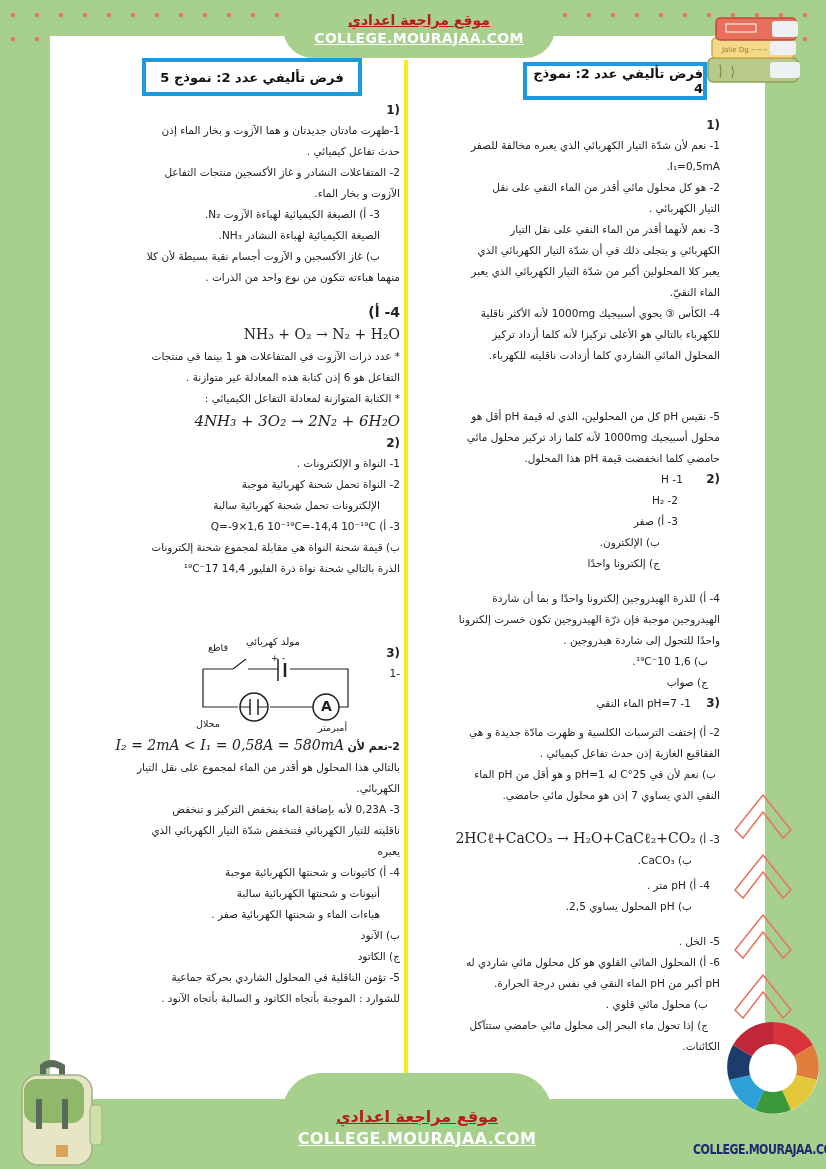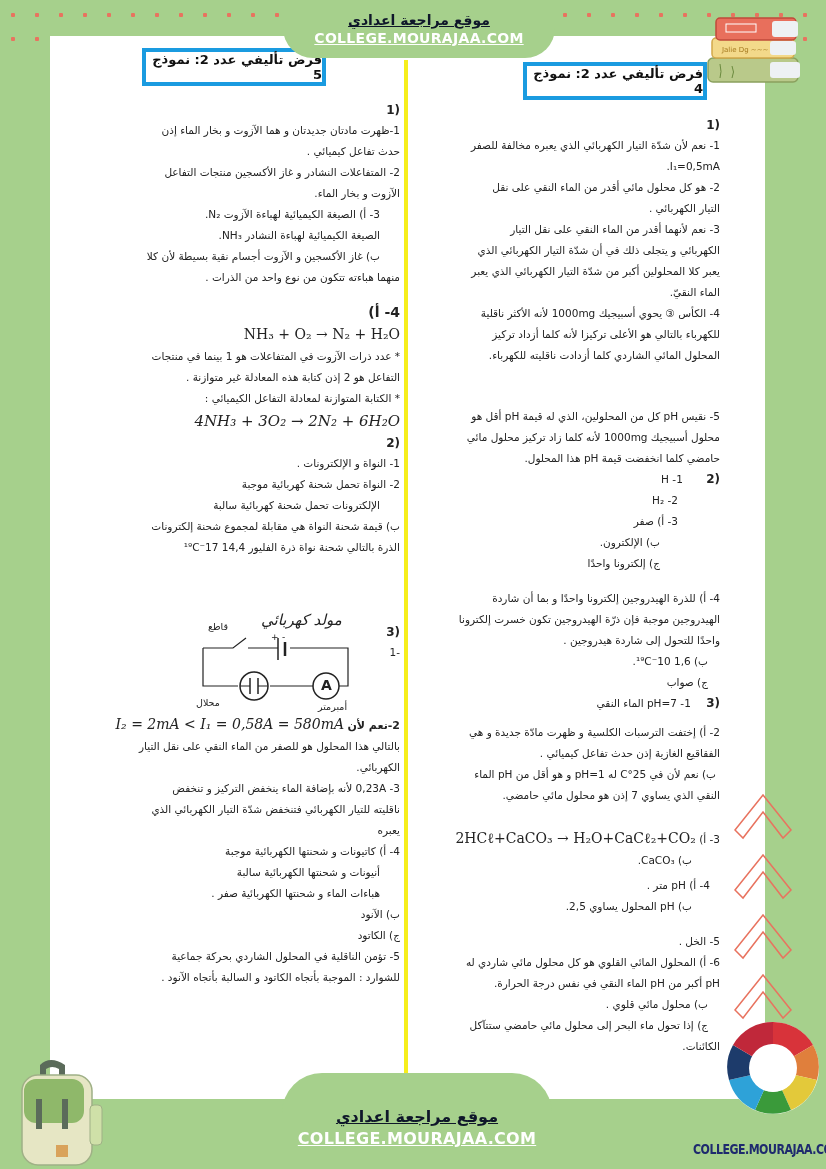--- a/index.html
+++ b/index.html
@@ -8,40 +8,40 @@
 
   .dots { position: absolute; left: 0; top: 0; width: 826px; height: 60px;
           background-image: radial-gradient(circle, #e8735f 2px, transparent 2.5px);
           background-size: 24px 24px; background-position: 1px 3px; }
 
   .page { position: absolute; left: 50px; top: 36px; width: 715px; height: 1063px; background: #fff; }
 
   .top-banner { position: absolute; left: 283px; top: 0; width: 272px; height: 58px;
                 background: #a6d08c; border-radius: 0 0 30px 30px; z-index: 5;
                 display: flex; flex-direction: column; align-items: center; justify-content: center; }
-  .banner-ar { font-family: "DejaVu Sans", sans-serif; color: #0f172a; font-size: 14px; font-weight: bold; text-decoration: underline; direction: rtl; line-height: 18px; }
+  .banner-ar { font-family: "DejaVu Sans", sans-serif; color: #b91c1c; font-size: 14px; font-weight: bold; text-decoration: underline; direction: rtl; line-height: 18px; }
   .banner-en { font-family: "DejaVu Sans", sans-serif; color: #fff; font-size: 14px; font-weight: bold; text-decoration: underline; letter-spacing: 0.3px; line-height: 18px; }
 
   .bottom-band { position: absolute; left: 0; top: 1110px; width: 826px; height: 59px; background: #a6d08c; z-index: 3; }
   .bottom-banner { position: absolute; left: 282px; top: 1073px; width: 270px; height: 96px;
                    background: #a6d08c; border-radius: 40px 40px 0 0; z-index: 4;
                    display: flex; flex-direction: column; align-items: center; justify-content: center; padding-top: 14px; }
   .bottom-banner .banner-ar { font-size: 16px; line-height: 22px; }
   .bottom-banner .banner-en { font-size: 16px; line-height: 22px; }
 
   .divider { position: absolute; left: 404px; top: 60px; width: 4px; height: 1050px; background: #f6ee1c; z-index: 2; }
 
   .col { position: absolute; direction: rtl; text-align: right; font-family: "DejaVu Sans", sans-serif; color: #222; }
   .col-left { left: 68px; top: 60px; width: 332px; }
   .col-right { left: 420px; top: 60px; width: 300px; }
 
   .title-box { position: absolute; border: 4px solid #1a9be0; background: #fff; height: 38px;
                display: flex; align-items: center; justify-content: center;
                font-family: "DejaVu Sans", sans-serif; font-weight: bold; font-size: 13px; color: #111; direction: rtl; }
-  .title-left { left: 142px; top: 48px; width: 184px; }
+  .title-left { left: 142px; top: 58px; width: 220px; }
   .title-right { left: 523px; top: 62px; width: 184px; }
 
   .line { font-size: 10.5px; line-height: 21px; white-space: nowrap; }
   .sec { font-weight: bold; font-size: 12px; line-height: 20px; }
   .eq { font-family: "DejaVu Serif", serif; font-size: 14px; direction: ltr; text-align: right; line-height: 24px; }
   .eq.italic { font-style: italic; font-size: 15px; }
   .ind { padding-right: 20px; }
   .ind2 { padding-right: 40px; }
   .gap { height: 14px; }
   .gap-big { height: 50px; }
@@ -90,27 +90,31 @@
   <div class="line">2- المتفاعلات النشادر و غاز الأكسجين منتجات التفاعل</div>
   <div class="line">الآزوت و بخار الماء.</div>
   <div class="line ind">3- أ) الصيغة الكيميائية لهباءة الآزوت N₂.</div>
   <div class="line ind">الصيغة الكيميائية لهباءة النشادر NH₃.</div>
   <div class="line ind">ب) غاز الأكسجين و الآزوت أجسام نقية بسيطة لأن كلا</div>
   <div class="line">منهما هباءته تتكون من نوع واحد من الذرات .</div>
   <div class="gap"></div>
   <div class="line sec" style="font-size:14px;">4- أ)</div>
   <div class="eq">NH₃ + O₂ → N₂ + H₂O</div>
   <div class="line">* عدد ذرات الآزوت في المتفاعلات هو 1 بينما في منتجات</div>
-  <div class="line">التفاعل هو 2 إذن كتابة هذه المعادلة غير متوازنة .</div>
+  <div class="line">التفاعل هو 6 إذن كتابة هذه المعادلة غير متوازنة .</div>
   <div class="line">* الكتابة المتوازنة لمعادلة التفاعل الكيميائي :</div>
   <div class="eq italic">4NH₃ + 3O₂ → 2N₂ + 6H₂O</div>
   <div class="sec">(2</div>
   <div class="line">1- النواة و الإلكترونات .</div>
   <div class="line">2- النواة تحمل شحنة كهربائية موجبة</div>
   <div class="line ind">الإلكترونات تحمل شحنة كهربائية سالبة</div>
+  <div class="line">
+    <span>3- أ)</span>
+    <span class="ltr">Q=-9×1,6 10⁻¹⁹C=-14,4 10⁻¹⁹C</span>
+  </div>
   <div class="line">ب) قيمة شحنة النواة هي مقابلة لمجموع شحنة إلكترونات</div>
   <div class="line">الذرة بالتالي شحنة نواة ذرة الفليور 14,4 17⁻¹⁹C</div>
   <div class="gap-big"></div>
 
   <div class="circuit">
     <div class="sec" style="position:absolute; right:0; top:14px;">(3</div>
     <div class="line" style="position:absolute; right:0; top:34px;">-1</div>
     <svg style="position:absolute; left:110px; top:0;" width="180" height="100" viewBox="0 0 180 100">
       <path d="M25 40 L25 78 L60 78 M92 78 L150 78 M180 78 L200 78" stroke="#222" fill="none" stroke-width="1.2"></path>
       <path d="M25 40 L55 40 L68 30 M70 40 L100 40 M112 40 L170 40 L170 78 L150 78" stroke="#222" fill="none" stroke-width="1.2"></path>
@@ -119,31 +123,31 @@
       <circle cx="76" cy="78" r="14" fill="#fff" stroke="#222" stroke-width="1.5"></circle>
       <line x1="72" y1="70" x2="72" y2="86" stroke="#222" stroke-width="1.5"></line>
       <line x1="80" y1="70" x2="80" y2="86" stroke="#222" stroke-width="1.5"></line>
       <line x1="62" y1="78" x2="72" y2="78" stroke="#222"></line>
       <line x1="80" y1="78" x2="90" y2="78" stroke="#222"></line>
       <circle cx="148" cy="78" r="13" fill="#fff" stroke="#222" stroke-width="1.5"></circle>
     </svg>
     <span style="position:absolute; left:253px; top:69px; font-weight:bold; font-size:14px;">A</span>
     <span style="position:absolute; left:203px; top:24px; font-size:9px;">+</span>
     <span style="position:absolute; left:214px; top:24px; font-size:9px;">-</span>
-    <span class="line" style="position:absolute; left:193px; top:2px; font-size:15px;font-style:italic;">مولد كهربائي</span>
+    <span class="line" style="position:absolute; left:178px; top:2px; font-size:10px;">مولد كهربائي</span>
     <span class="line" style="position:absolute; left:140px; top:8px; font-size:9.5px;">قاطع</span>
     <span class="line" style="position:absolute; left:128px; top:84px; font-size:9.5px;">محلال</span>
     <span class="line" style="position:absolute; left:250px; top:88px; font-size:9.5px;">أمبرمتر</span>
   </div>
 
   <div class="line" style="margin-top:4px;">
     <span class="sec" style="font-size:11px;">2-نعم   لأن</span>
     <span class="eq italic ltr" style="display:inline; font-size:14px;">I₂ = 2mA &lt; I₁ = 0,58A = 580mA</span>
   </div>
-  <div class="line">بالتالي هذا المحلول هو للصفر من الماء النقي على نقل التيار</div>
+  <div class="line">بالتالي هذا المحلول هو أقدر من الماء لمجموع على نقل التيار</div>
   <div class="line">الكهربائي.</div>
   <div class="line">3- 0,23A لأنه بإضافة الماء ينخفض التركيز و تنخفض</div>
   <div class="line">ناقليته للتيار الكهربائي فتنخفض شدّة التيار الكهربائي الذي</div>
   <div class="line">يعبره</div>
   <div class="line">4- أ) كاتيونات و شحنتها الكهربائية موجبة</div>
   <div class="line ind">أنيونات و شحنتها الكهربائية سالبة</div>
   <div class="line ind">هباءات الماء و شحنتها الكهربائية صفر .</div>
   <div class="line">ب) الآنود</div>
   <div class="line">ج) الكاتود</div>
   <div class="line">5- تؤمن الناقلية في المحلول الشاردي بحركة جماعية</div>

